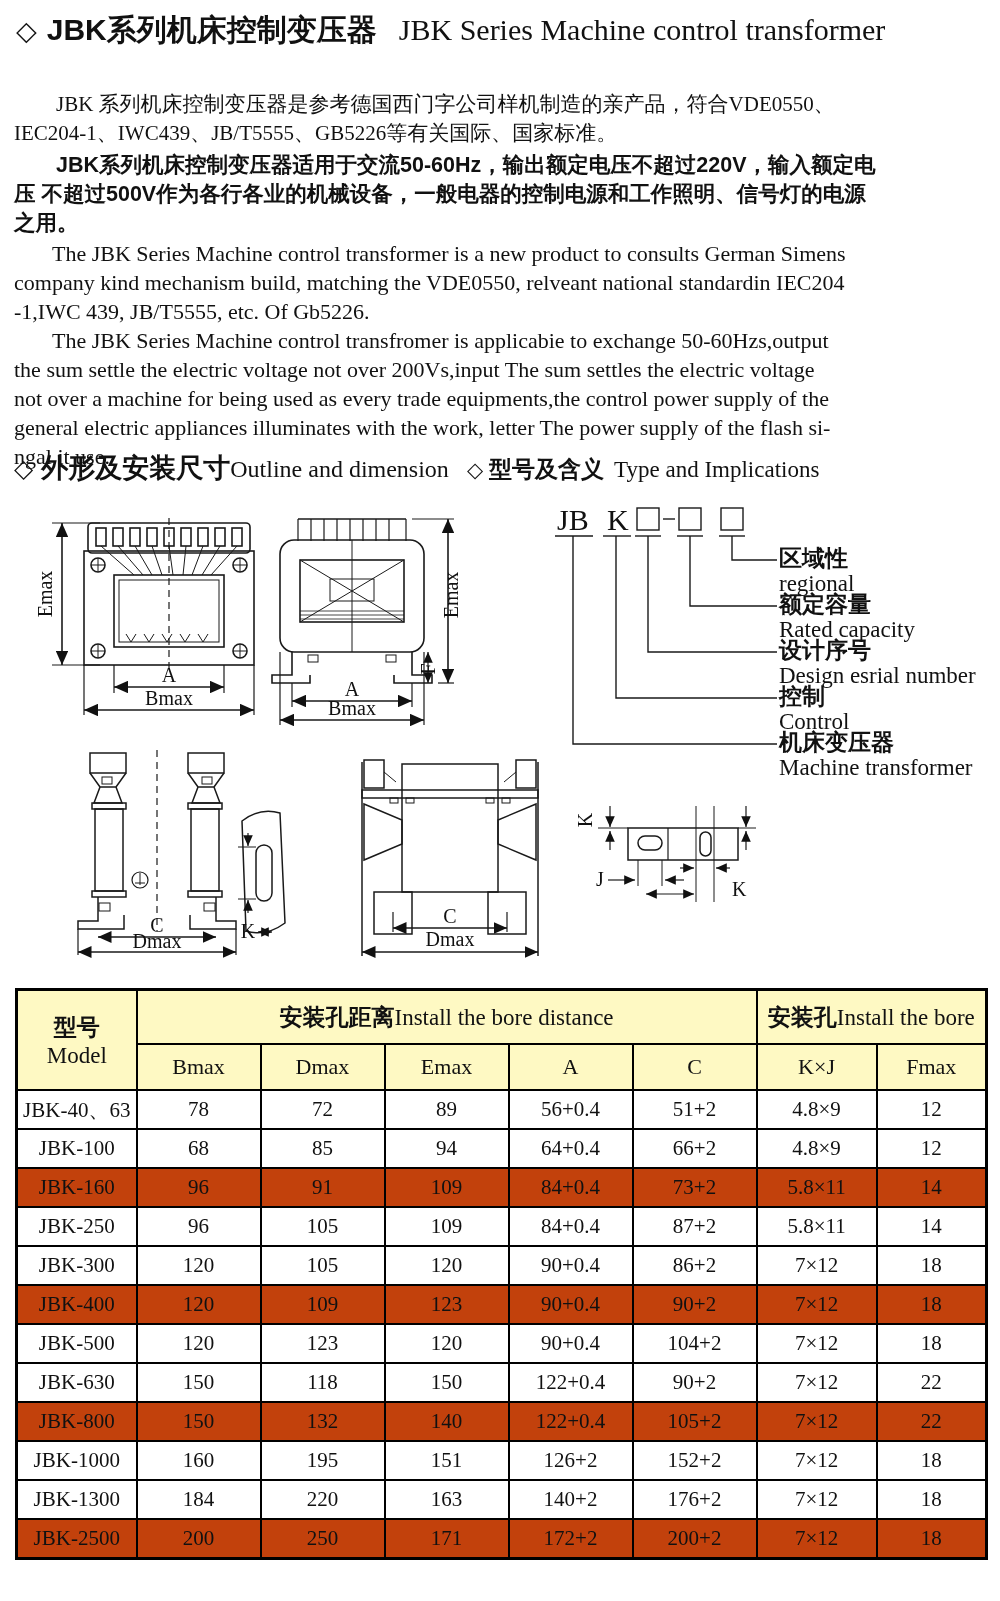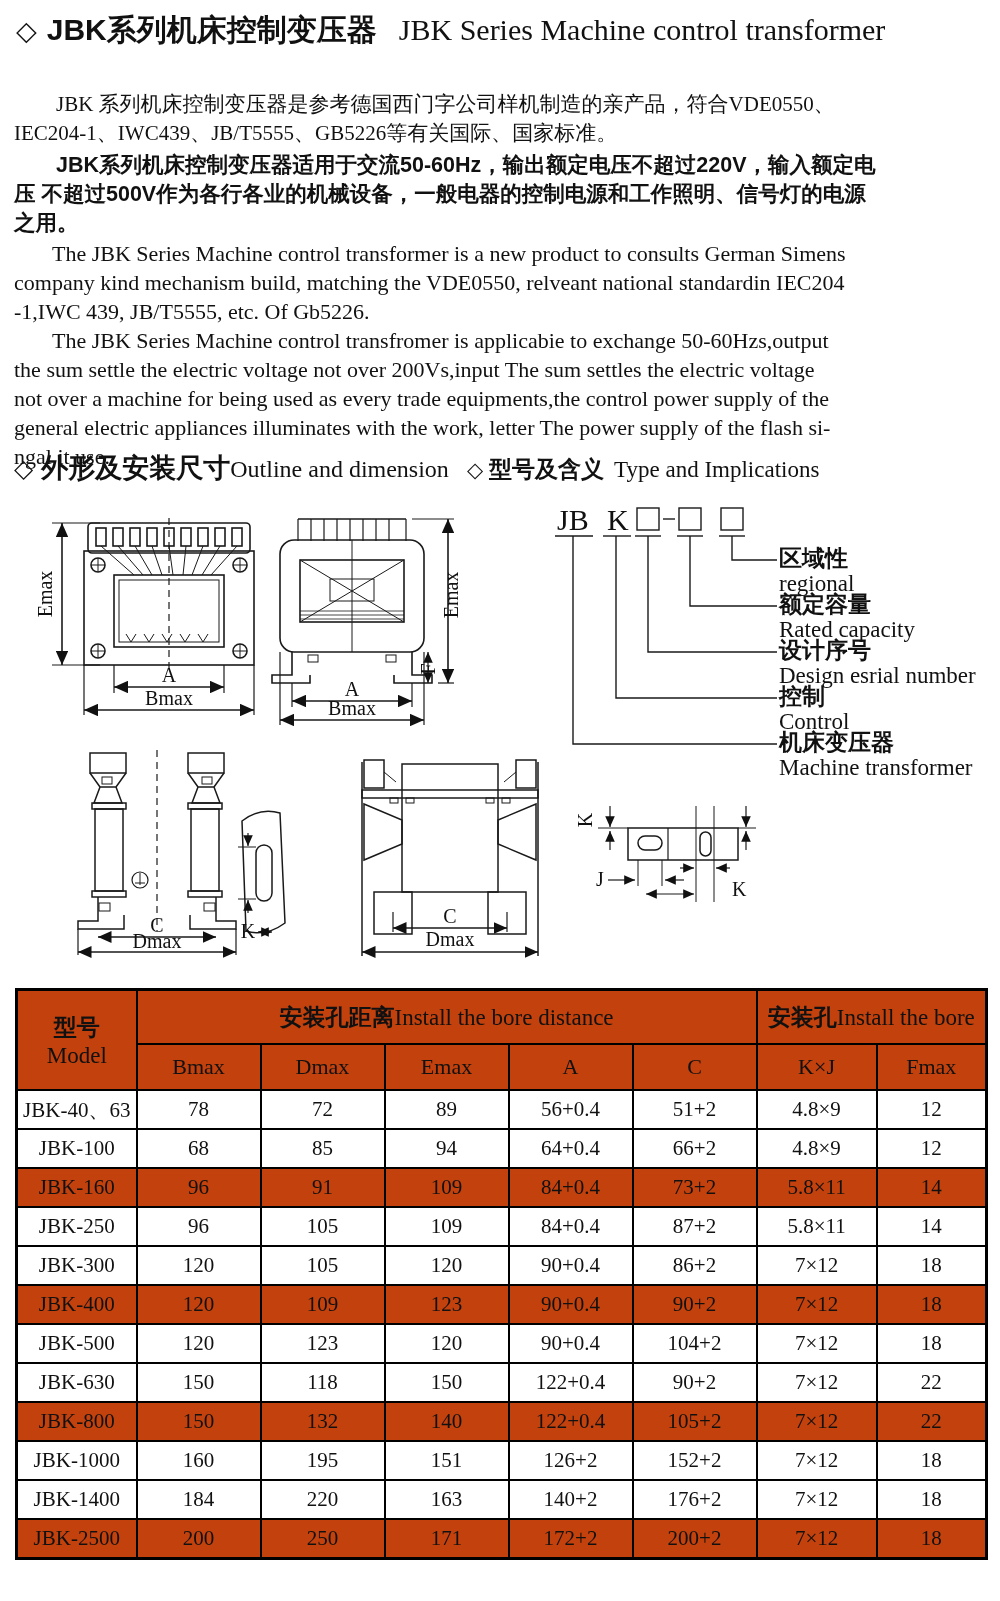--- a/index.html
+++ b/index.html
@@ -34,21 +34,21 @@
   svg text{font-family:"Liberation Serif","DejaVu Serif",serif;fill:#111;}
   .dimtxt{font-size:20px;}
   .typetxt{font-size:30px;}
   .type-label-pair{position:absolute;left:779px;white-space:nowrap;}
   .tl-zh{font-size:23px;line-height:25px;font-family:"Liberation Sans","DejaVu Sans",sans-serif;font-weight:bold;}
   .tl-en{font-size:23px;line-height:25px;font-family:"Liberation Serif",serif;}
   
   table.spec{position:absolute;top:988px;left:15px;width:970px;border-collapse:collapse;
     table-layout:fixed;border:3px solid #000;}
   .spec th,.spec td{border:2px solid #000;text-align:center;vertical-align:middle;padding:0;}
-  .spec thead th{background:#c2410c;font-weight:normal;}
+  .spec thead th{background:#fef9c3;font-weight:normal;}
   .spec .gh{height:52px;}
   .spec .sh{height:44px;font-size:22px;}
   .spec tbody td{height:37px;font-size:21px;background:#ffffff;}
   .spec tbody tr:nth-child(3n) td{background:#c2410c;}
   .hd-zh{font-family:"Liberation Sans","DejaVu Sans",sans-serif;font-weight:bold;font-size:23px;}
   .hd-en{font-family:"Liberation Serif",serif;font-size:23px;}
 </style>
 </head>
 <body>
 
@@ -474,21 +474,21 @@
           <td>JBK-1000</td>
           <td>160</td>
           <td>195</td>
           <td>151</td>
           <td>126+2</td>
           <td>152+2</td>
           <td>7×12</td>
           <td>18</td>
         </tr>
         <tr>
-          <td>JBK-1400</td>
+          <td>JBK-1300</td>
           <td>184</td>
           <td>220</td>
           <td>163</td>
           <td>140+2</td>
           <td>176+2</td>
           <td>7×12</td>
           <td>18</td>
         </tr>
         <tr>
           <td>JBK-2500</td>

